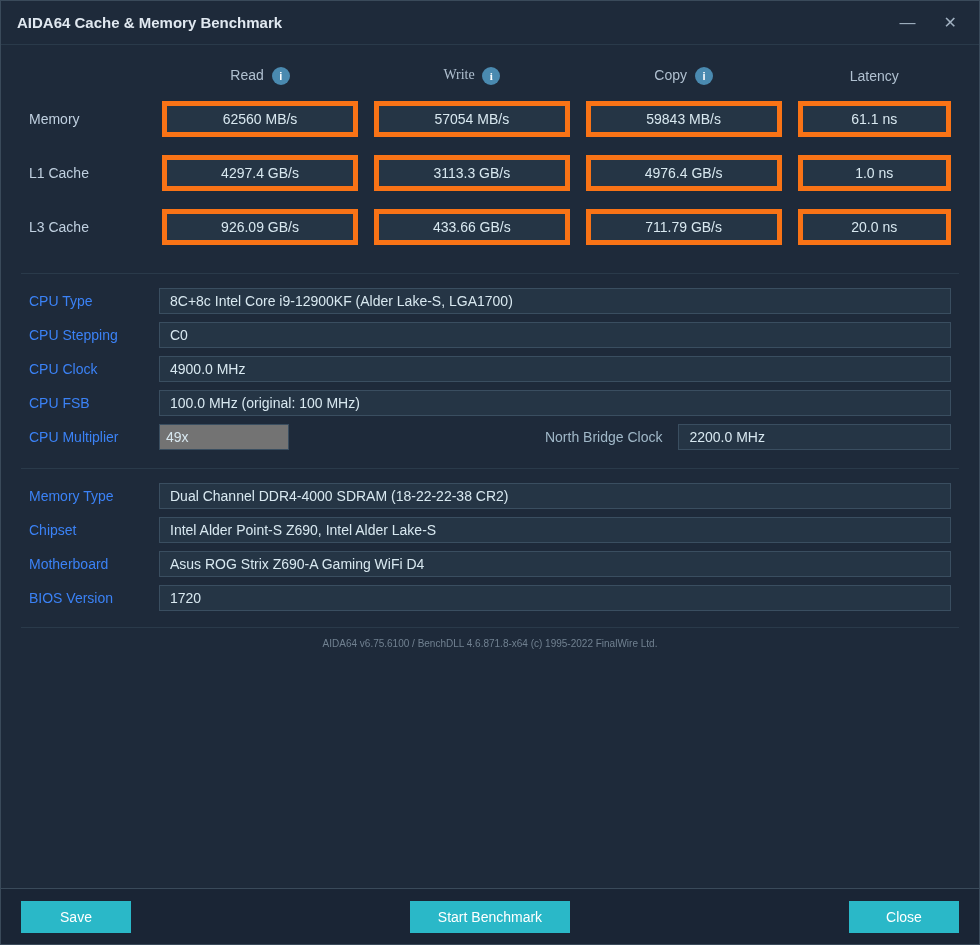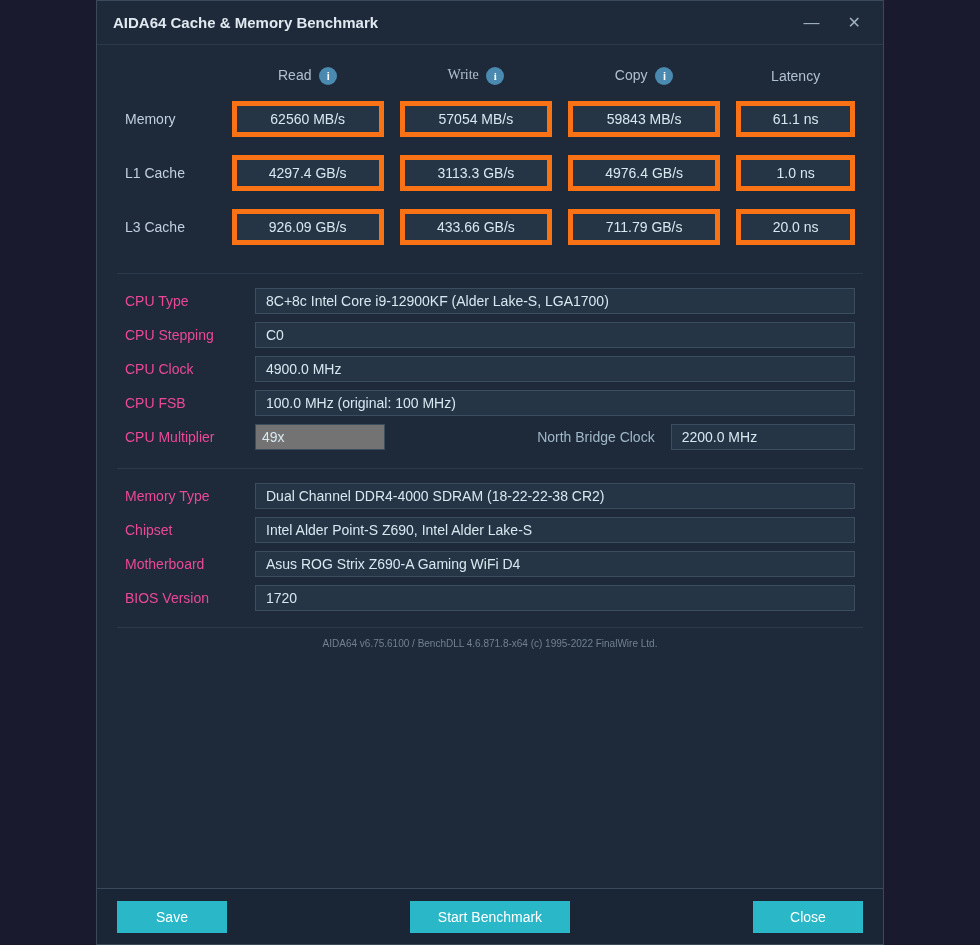--- a/index.html
+++ b/index.html
@@ -5,21 +5,21 @@
     * { box-sizing: border-box; margin: 0; padding: 0; }
     body {
       font-family: 'Segoe UI', Tahoma, Geneva, Verdana, sans-serif;
       background: #1a1a2e;
       display: flex;
       align-items: center;
       justify-content: center;
       min-height: 100vh;
     }
     .window {
-      width: 788px;
+      width: 980px;
       min-height: 945px;
       background: #1e2a3a;
       border: 1px solid #3a4a5a;
       display: flex;
       flex-direction: column;
       color: #d0d8e0;
       font-size: 14px;
     }
     .title-bar {
       background: #1e2a3a;
@@ -110,21 +110,21 @@
     .info-table {
       width: 100%;
       border-collapse: collapse;
     }
     .info-table td {
       padding: 4px 8px;
       vertical-align: middle;
       font-size: 14px;
     }
     .info-label {
-      color: #ec4899;
+      color: #3b82f6;
       width: 130px;
       white-space: nowrap;
     }
     .info-value-box {
       background: #737373;
       border: 1px solid #3a4e60;
       padding: 4px 6px;
       color: #d8e8f0;
       display: inline-block;
     }

